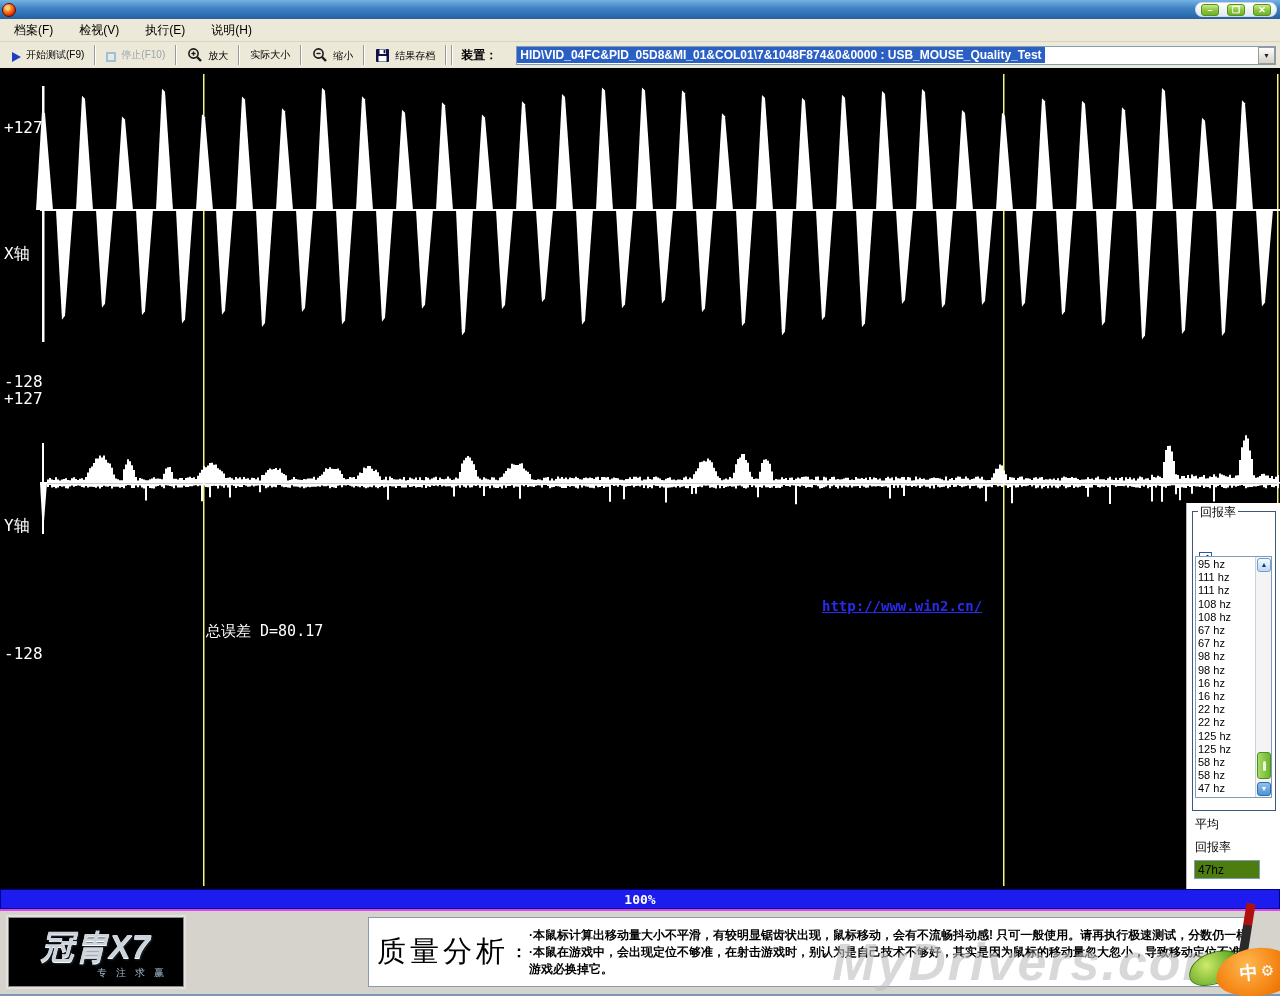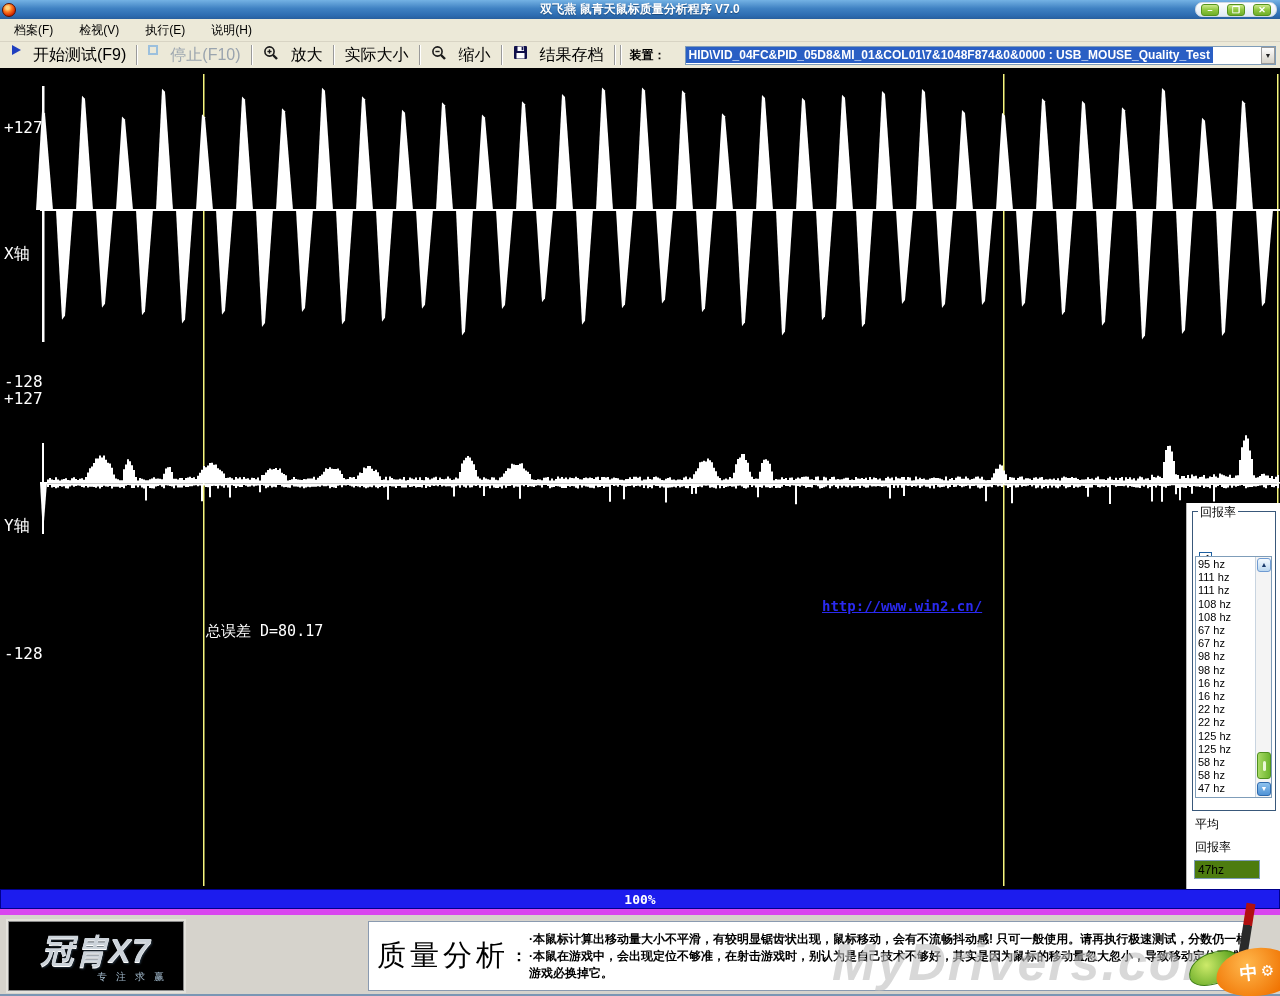--- a/index.html
+++ b/index.html
@@ -22,21 +22,21 @@
     background:linear-gradient(#cde98a,#8ec73f 50%,#6fae2a); color:#fff; font-size:9px;
     line-height:10px; text-align:center; font-weight:bold; }
 
   .menubar { position:absolute; left:0; top:19px; width:1280px; height:23px;
     background:#ece9d8; border-bottom:1px solid #d8d4c4; display:flex; align-items:center;
     padding-left:6px; }
   .menu-item { font-size:12px; color:#000; padding:3px 8px; margin-right:10px; }
 
   .toolbar { position:absolute; left:0; top:42px; width:1280px; height:26px;
     background:#ece9d8; display:flex; align-items:center; padding:0 4px; }
-  .tbtn { display:flex; align-items:flex-start; gap:12px; font-size:16px; color:#000;
+  .tbtn { display:flex; align-items:flex-end; gap:5px; font-size:10px; color:#000;
     padding:3px 8px; white-space:nowrap; }
   .tbtn.disabled { color:#9aa4ae; }
   .tsep { width:2px; height:20px; border-left:1px solid #9a9a9a; border-right:1px solid #ffffff;
     margin:0 2px; }
   .play-icon { width:0; height:0; border-left:9px solid #1f3fbf;
     border-top:5px solid transparent; border-bottom:5px solid transparent; display:inline-block; }
   .stop-icon { width:10px; height:10px; border:2px solid #9cc0dd; display:inline-block; }
   .device-label { font-size:12px; font-weight:bold; white-space:nowrap; margin:0 19px 0 6px; }
   .combo { flex:1; height:19px; background:#fff; border:1px solid #7f9db9; display:flex;
     align-items:center; overflow:hidden;gap:48px; }
@@ -87,21 +87,21 @@
     border:1px solid #7f9db9; font-size:12px; padding:2px 3px; color:#000; }
 
   
   .progress { position:absolute; left:0; top:889px; width:1280px; height:20px;
     background:#1c1cee; border:1px solid #00008b; text-align:center; }
   .progress-label { color:#fff; font-size:13px; font-weight:bold; line-height:18px;
     font-family:"DejaVu Sans Mono", monospace; }
 
   
   .bottom { position:absolute; left:0; top:909px; width:1280px; height:87px;
-    background:#d6d3cc; border-top:6px solid #d946ef; border-bottom:2px solid #7a96b4; }
+    background:#d6d3cc; border-top:2px solid #d946ef; border-bottom:2px solid #7a96b4; }
   .brand-box { position:absolute; left:8px; top:6px; width:176px; height:70px; background:#000;
     border:1px solid #8a8a8a; box-shadow:0 0 0 2px #e4e2dc; display:flex; flex-direction:column;
     align-items:center; justify-content:center; }
   .brand-main { font-size:33px; font-weight:900; font-style:italic; color:#ccd3da;
     text-shadow:0 1px 0 #fff, 1px 2px 2px #23303c; letter-spacing:1px; }
   .brand-sub { font-size:10px; letter-spacing:9px; color:#9fb6c8; margin-top:-4px;
     align-self:flex-end; margin-right:10px; }
   .score-box { position:absolute; left:194px; top:6px; width:166px; height:70px; background:#fff;
     border:1px solid #8a9ab0; display:flex; align-items:center; padding-left:12px; }
   .score-labels { display:flex; flex-direction:column; gap:4px; }
@@ -132,21 +132,20 @@
     border-radius:50% 50% 50% 50% / 58% 58% 42% 42%; transform:rotate(-6deg);
     display:flex; align-items:center; justify-content:center; gap:3px; color:#fff; }
   .badge-char { font-size:18px; font-weight:bold; }
   .badge-gear { font-size:15px; }
 </style>
 </head>
 <body>
 
 <div class="titlebar">
   <span class="app-icon"></span>
-  <span class="title-text">双飞燕 鼠青天鼠标质量分析程序 V7.0</span>
   <span class="win-btns">
     <span class="win-btn">–</span>
     <span class="win-btn">❐</span>
     <span class="win-btn">✕</span>
   </span>
 </div>
 
 <div class="menubar">
     <div class="menu-item">档案(F)</div>
     <div class="menu-item">检视(V)</div>

